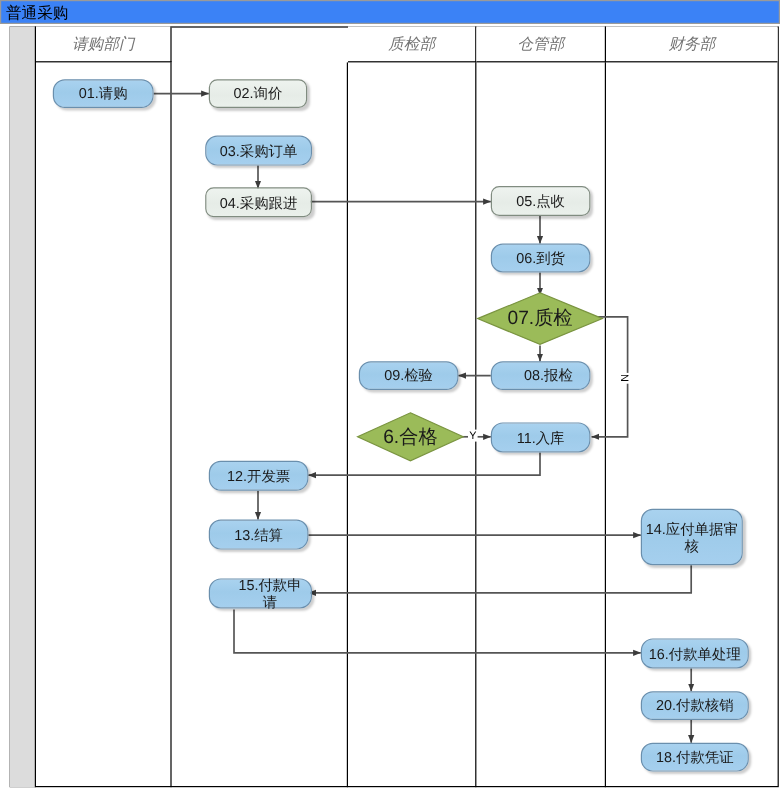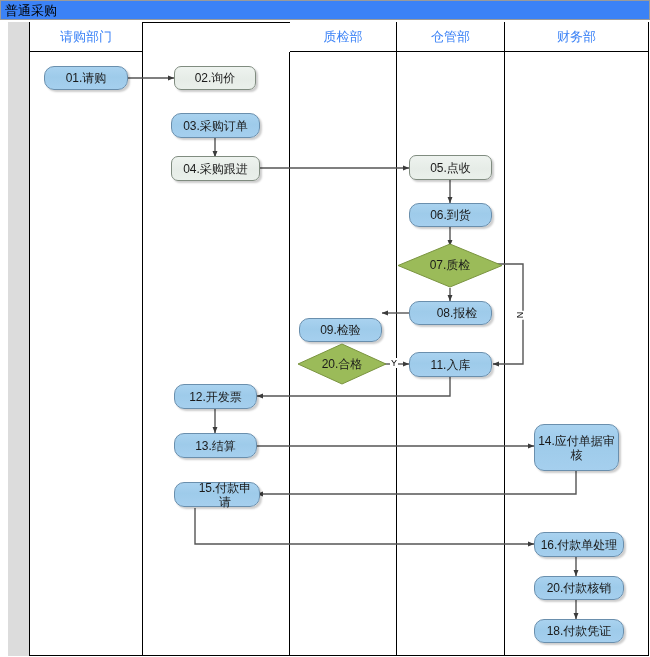--- a/index.html
+++ b/index.html
@@ -54,22 +54,23 @@
     position: absolute;
     top: 22px;
     height: 30px;
     border-right: 1px solid #000000;
     border-bottom: 1px solid #000000;
     box-sizing: border-box;
     display: flex;
     align-items: center;
     justify-content: center;
     font-size: 13px;
-    color: #3b82f6;
-    background: #ffffff;
+    color: #737373;
+    background: #ffffff;
+    font-style: italic;
   }
   .lane-header.last { border-right: none; }
   .lane-body {
     position: absolute;
     top: 52px;
     height: 604px;
     border-right: 1px solid #000000;
     box-sizing: border-box;
   }
   .lane-body.last { border-right: none; }
@@ -106,21 +107,21 @@
     z-index: 5;
   }
   .diamond svg { display: block; overflow: visible; }
   .diamond .dlabel {
     position: absolute;
     left: 0; top: 0;
     width: 100%; height: 100%;
     display: flex;
     align-items: center;
     justify-content: center;
-    font-size: 12px;
+    font-size: 16px;
     color: #1a1a1a;
     pointer-events: none;
   }
   
   #wires {
     position: absolute;
     left: 0; top: 0;
     width: 650px; height: 657px;
     z-index: 3;
     pointer-events: none;
@@ -215,27 +216,27 @@
   <div class="node blue" style="left:409px; top:203px; width:83px;  height:24px;">06.到货</div>
 
   <div class="diamond" style="left:397px; top:243px; width:106px; height:45px;">
     <svg width="106" height="45" viewBox="0 0 106 45">
       <polygon points="53,1 105,22.5 53,44 1,22.5" fill="#9bbb59" stroke="#7a9440" stroke-width="1"></polygon>
     </svg>
     <div class="dlabel">07.质检</div>
   </div>
 
   <div class="node blue" style="left:409px; top:301px; width:83px;  height:24px;padding-left:16px;">08.报检</div>
-  <div class="node blue" style="left:299px; top:318px; width:83px;  height:24px;">09.检验</div>
+  <div class="node blue" style="left:299px; top:301px; width:83px;  height:24px;">09.检验</div>
 
   <div class="diamond" style="left:297px; top:343px; width:90px; height:42px;">
     <svg width="90" height="42" viewBox="0 0 90 42">
       <polygon points="45,1 89,21 45,41 1,21" fill="#9bbb59" stroke="#7a9440" stroke-width="1"></polygon>
     </svg>
-    <div class="dlabel">20.合格</div>
+    <div class="dlabel">6.合格</div>
   </div>
 
   <div class="node blue" style="left:409px; top:352px; width:83px;  height:25px;">11.入库</div>
   <div class="node blue" style="left:174px; top:384px; width:83px;  height:25px;">12.开发票</div>
   <div class="node blue" style="left:174px; top:433px; width:83px;  height:25px;">13.结算</div>
   <div class="node blue" style="left:534px; top:424px; width:85px;  height:47px;">14.应付单据审核</div>
   <div class="node blue" style="left:174px; top:482px; width:86px;  height:25px;padding-left:19px;">15.付款申请</div>
   <div class="node blue" style="left:534px; top:532px; width:90px;  height:25px;">16.付款单处理</div>
   <div class="node blue" style="left:534px; top:576px; width:90px;  height:24px;">20.付款核销</div>
   <div class="node blue" style="left:534px; top:619px; width:90px;  height:24px;">18.付款凭证</div>

